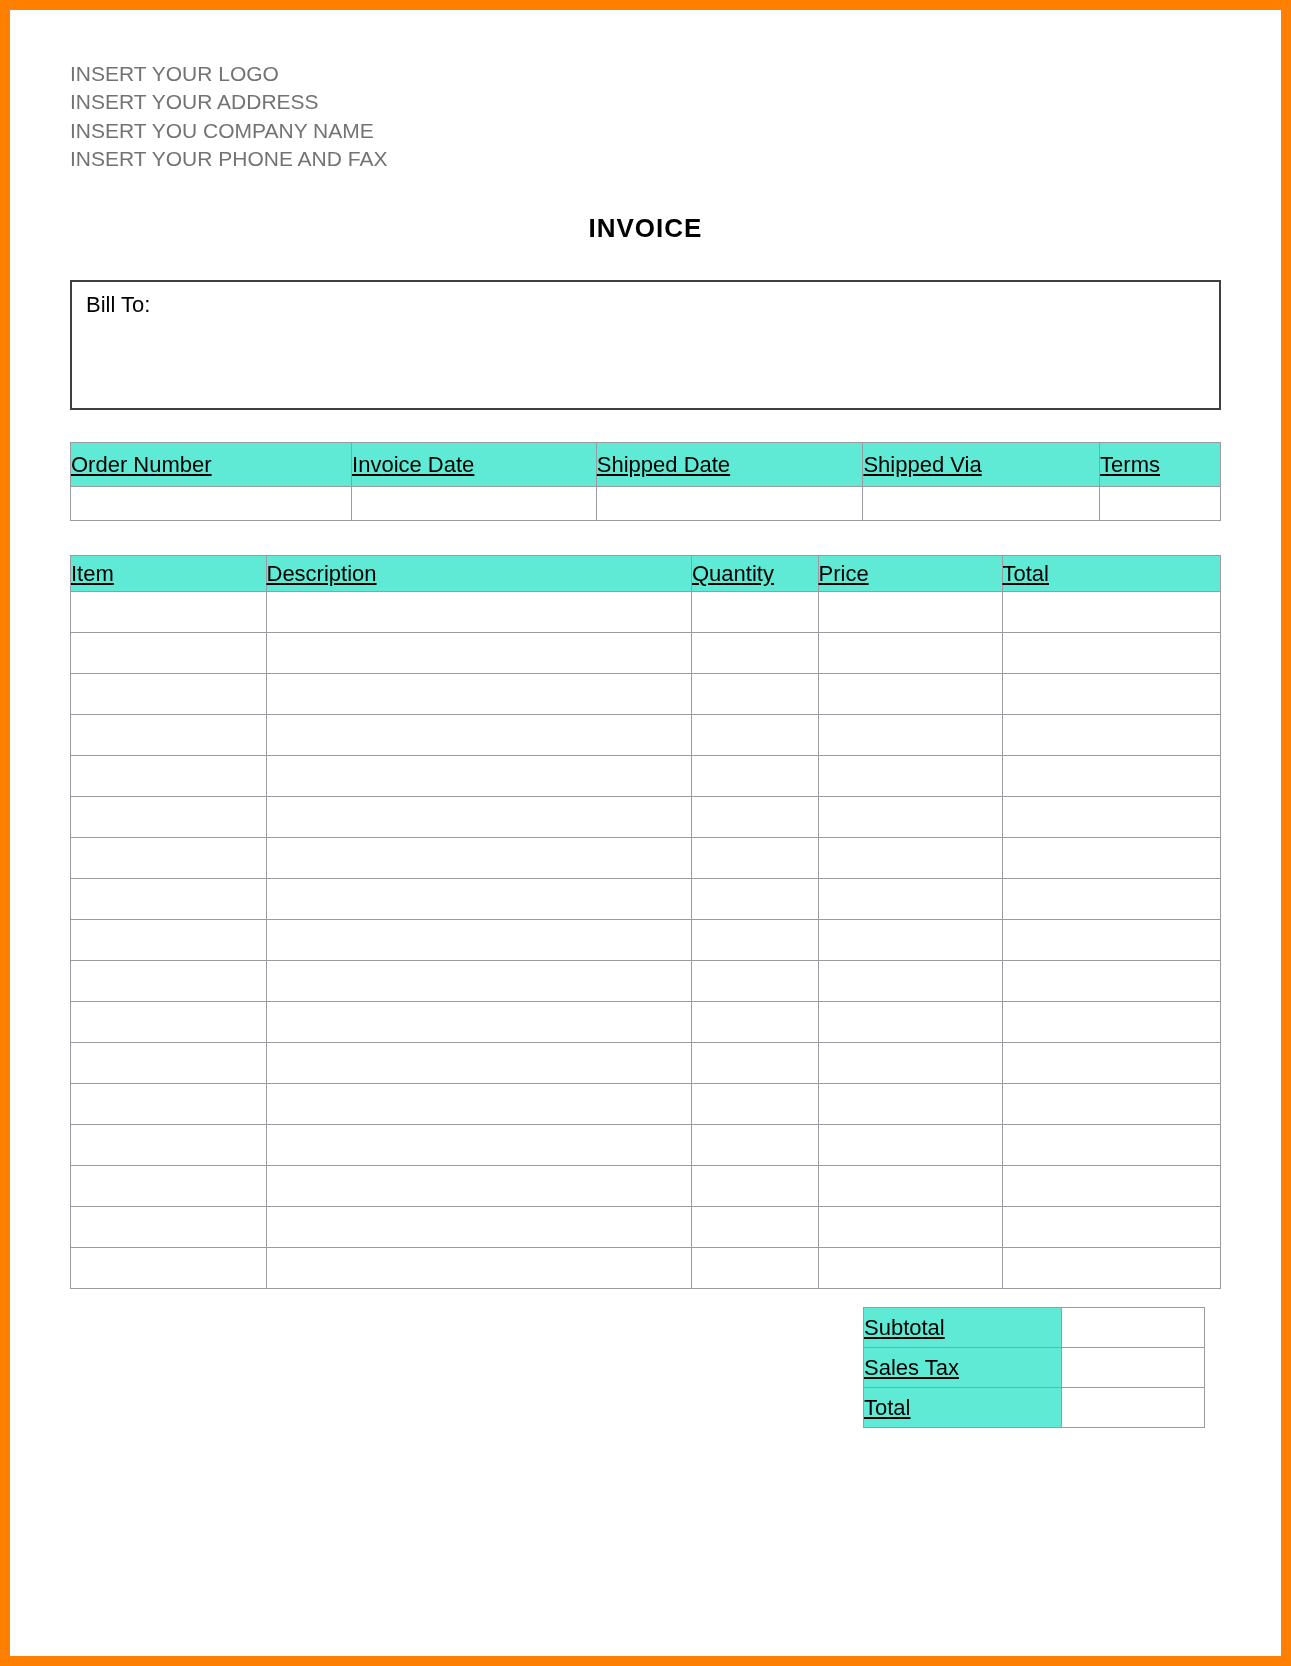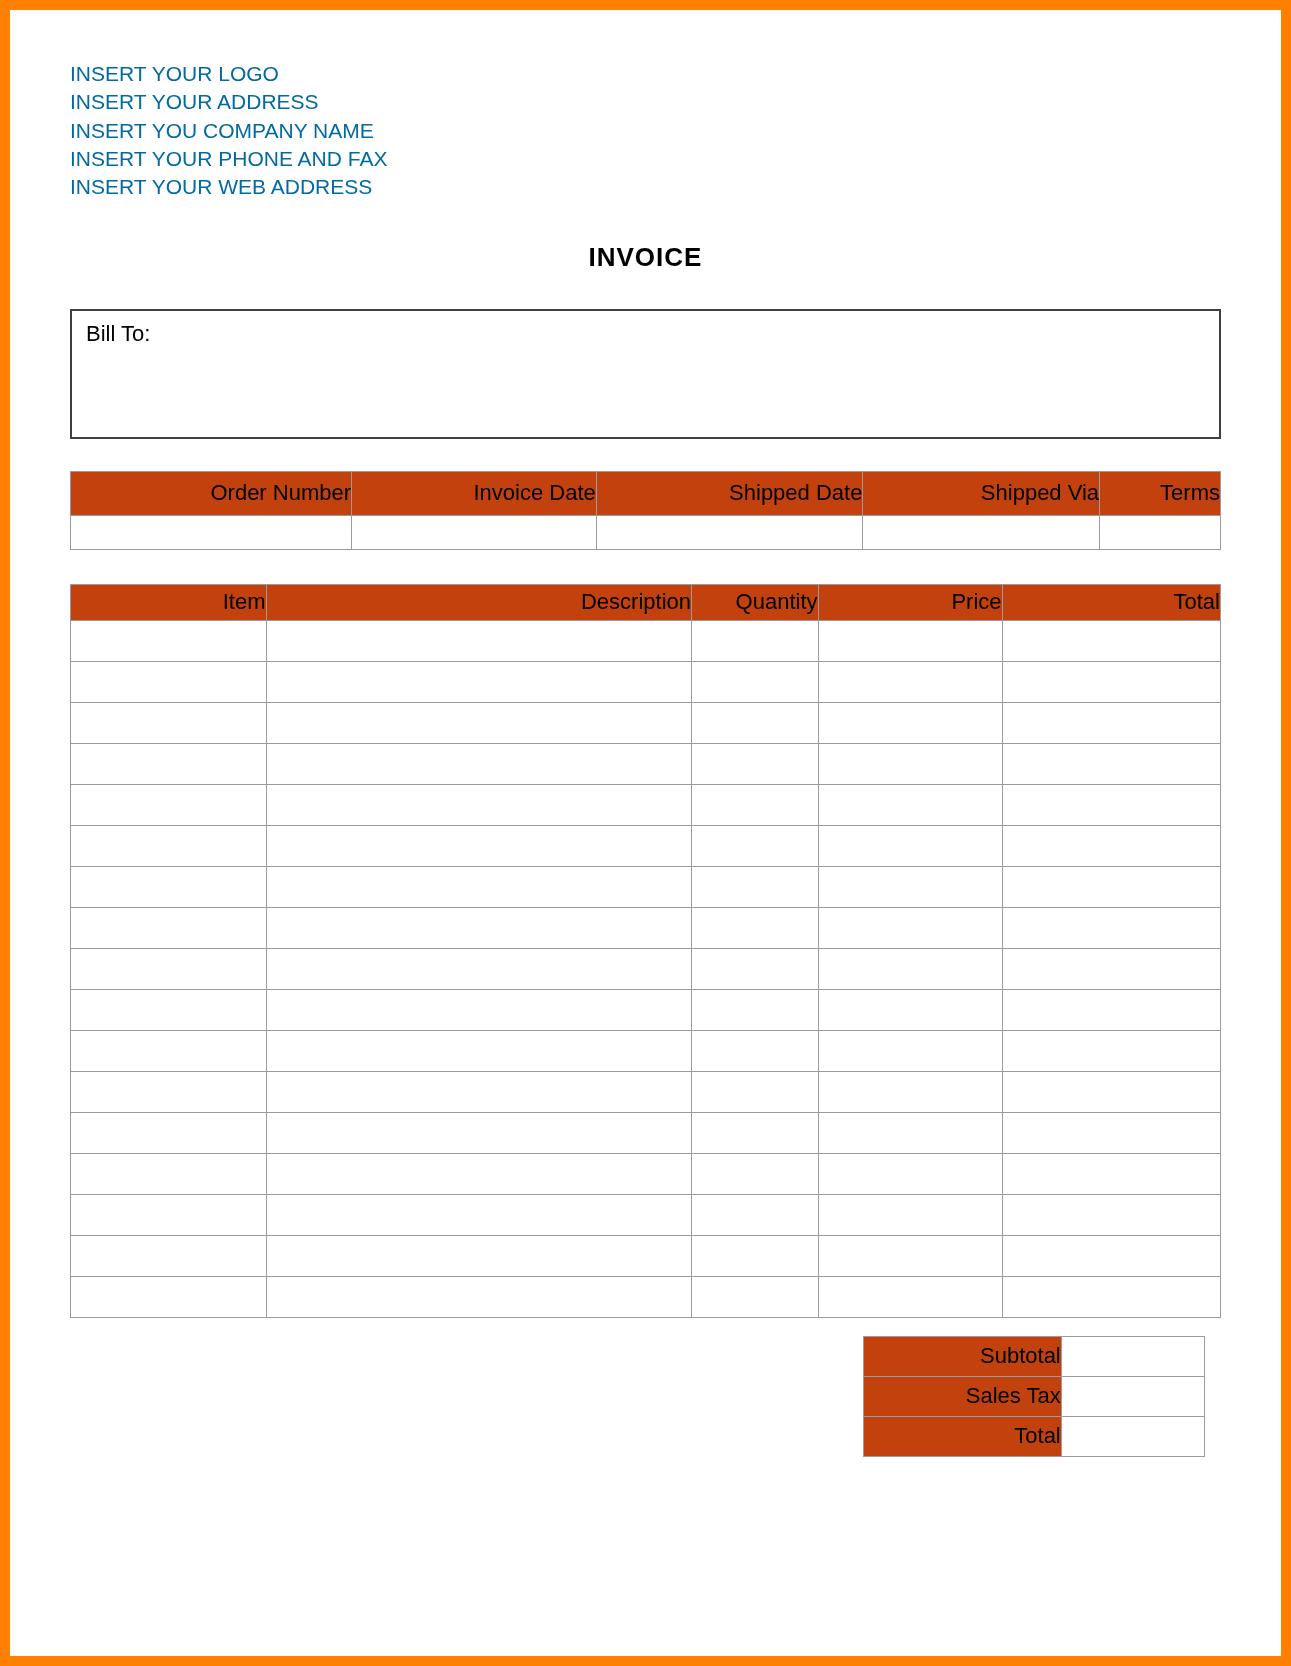--- a/index.html
+++ b/index.html
@@ -7,21 +7,21 @@
     font-family: Verdana, Arial, sans-serif;
     background: #fff;
     width: 1291px;
     height: 1666px;
     border: 10px solid #ff8000;
     padding: 50px 60px 60px 60px;
   }
   .header-lines {
     font-size: 21px;
     line-height: 1.35;
-    color: #0369a1;
+    color: #737373;
     margin-bottom: 40px;
   }
   .title {
     text-align: center;
     font-size: 26px;
     font-weight: 900;
     letter-spacing: 1px;
     margin-bottom: 36px;
   }
   
@@ -41,25 +41,26 @@
   }
   
   table {
     border-collapse: collapse;
     width: 100%;
   }
   th, td {
     border: 1px solid #9a9aa0;
   }
   th {
-    background: #c2410c;
+    background: #5eead4;
     font-weight: 400;
     font-size: 22px;
     color: #000;
-    text-align: right;
+    text-align: left;
+    text-decoration: underline;
   }
   
   .order-table { margin-bottom: 34px; }
   .order-table th { height: 44px; }
   .order-table td { height: 34px; }
   
   .items-table { margin-bottom: 18px; }
   .items-table th { height: 36px; }
   .items-table td { height: 41px; }
   .col-item  { width: 17%; }
@@ -89,21 +90,20 @@
   }
 </style>
 </head>
 <body>
 
 <div class="header-lines">
   <div>INSERT YOUR LOGO</div>
   <div>INSERT YOUR ADDRESS</div>
   <div>INSERT YOU COMPANY NAME</div>
   <div>INSERT YOUR PHONE AND FAX</div>
-  <div>INSERT YOUR WEB ADDRESS</div>
 </div>
 
 <div class="title">INVOICE</div>
 
 <div class="address-box">
   <div class="address-col">
     <span>Bill To:</span>
   </div>
 </div>
 

